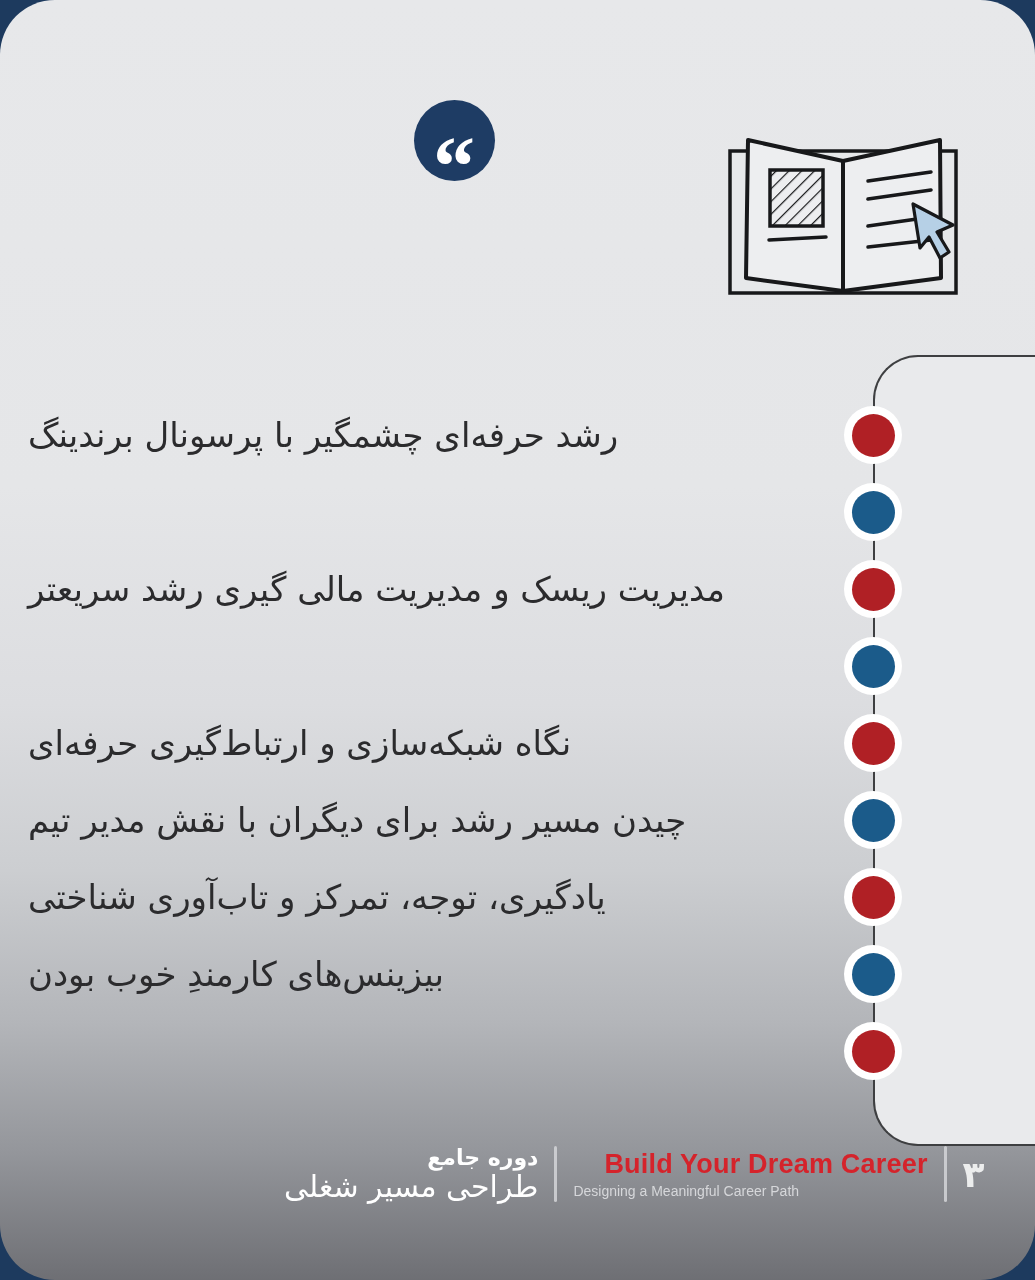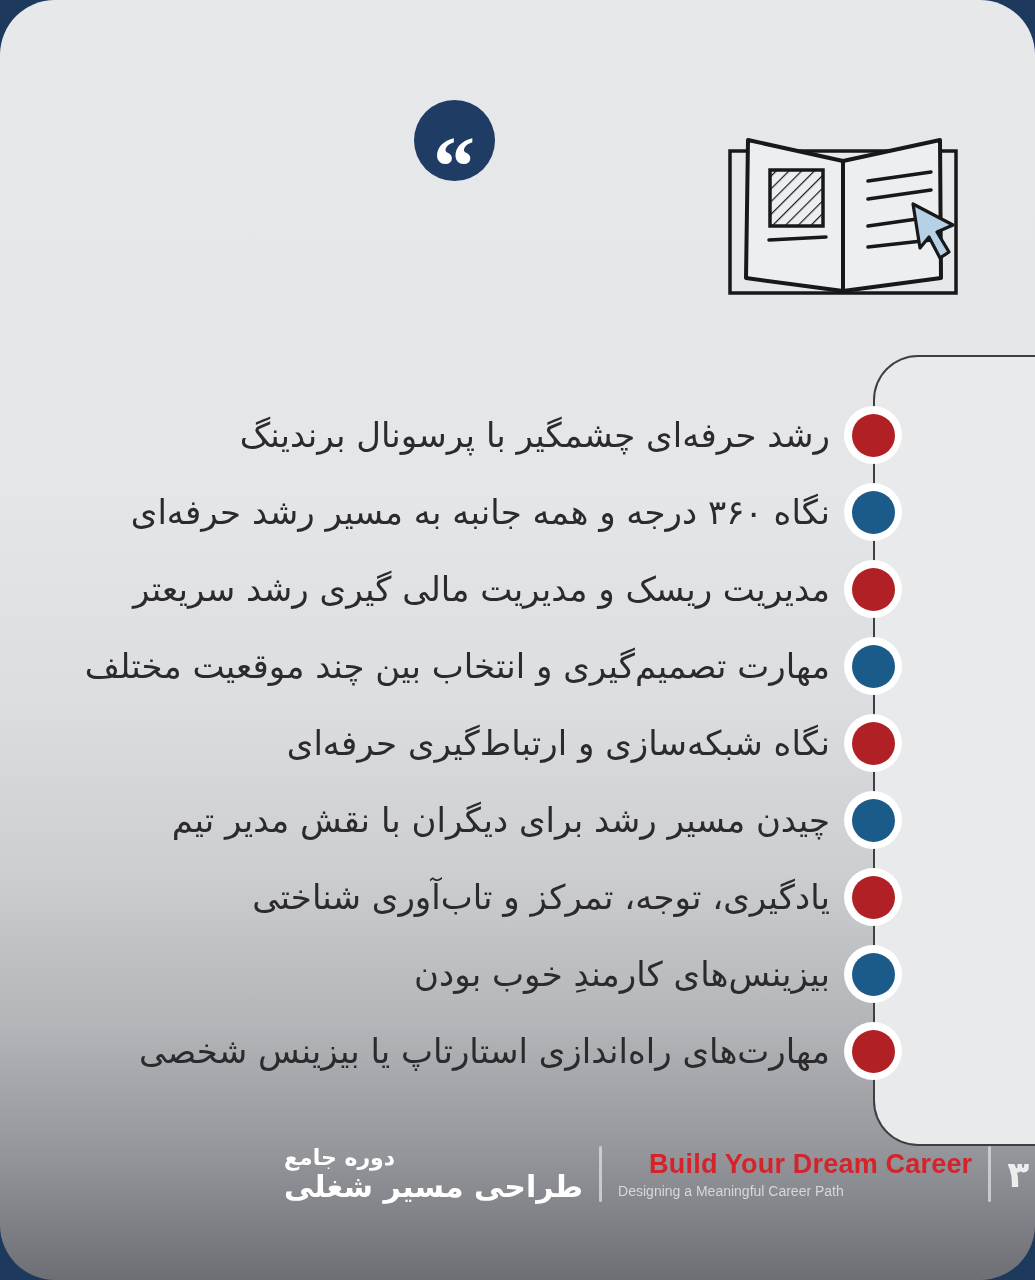--- a/index.html
+++ b/index.html
@@ -37,42 +37,42 @@
   
   .panel{
     position:absolute;left:873px;top:355px;width:210px;height:791px;
     background:#e9eaec;border:2px solid #3e3f41;border-right:none;
     border-radius:45px 0 0 45px;box-sizing:border-box;z-index:1;
   }
 
   
   .session-row{
     position:absolute;left:28px;right:205px;height:58px;
-    display:flex;align-items:center;justify-content:flex-end;z-index:2;
+    display:flex;align-items:center;justify-content:flex-start;z-index:2;
   }
   .session-text{
     font-size:34px;color:#2b2b2d;white-space:nowrap;
     font-family:"DejaVu Sans",sans-serif;
   }
   .bullet{
     position:absolute;left:844px;width:58px;height:58px;border-radius:50%;
     background:#ffffff;display:flex;align-items:center;justify-content:center;z-index:3;
   }
   .bullet-inner{width:43px;height:43px;border-radius:50%;}
   .bullet[data-color="red"]  .bullet-inner{background:#b02025;}
   .bullet[data-color="blue"] .bullet-inner{background:#1b5b8a;}
 
   
   .footer{
     position:absolute;left:284px;top:1132px;height:84px;z-index:2;
     display:flex;align-items:center;gap:16px;
   }
-  .brand-fa{color:#ffffff;text-align:left;line-height:1.05;}
+  .brand-fa{color:#ffffff;text-align:right;line-height:1.05;}
   .brand-fa-1{font-size:22px;font-weight:bold;}
-  .brand-fa-2{font-size:30px;font-weight:bold;margin-top:2px;}
+  .brand-fa-2{font-size:30px;font-weight:normal;margin-top:2px;}
   .vdiv{width:3px;height:56px;background:#d4d5d8;border-radius:2px;opacity:.85;}
   .brand-en{font-family:"Liberation Sans",sans-serif;line-height:1.2;}
   .en-title{font-size:27px;font-weight:bold;color:#d5232b;letter-spacing:.2px;margin-left:31px;}
   .en-sub{font-size:14px;color:#d6d7da;margin-top:2px;}
   .page-num{font-size:36px;color:#eceded;font-weight:bold;}
 </style>
 </head>
 <body>
 
 <div class="poster">
@@ -105,43 +105,34 @@
     <line x1="165" y1="131" x2="228" y2="124" stroke="#17181a" stroke-width="3.5" stroke-linecap="round"></line>
 
     <polygon points="210,88 217,132 226,121 237,142 246,136 234,116 250,109" fill="#b6d0e6" stroke="#17181a" stroke-width="3.2" stroke-linejoin="round"></polygon>
   </svg>
 
   <div class="panel"></div>
 
   <div class="session-row" style="top:406px">
     <span class="session-text" dir="rtl">رشد حرفه‌ای چشمگیر با پرسونال برندینگ</span>
   </div>
-  <div class="session-row" style="top:483px">
-    <span class="session-text" dir="rtl">نگاه ۳۶۰ درجه و همه جانبه به مسیر رشد حرفه‌ای</span>
-  </div>
   <div class="session-row" style="top:560px">
     <span class="session-text" dir="rtl">مدیریت ریسک و مدیریت مالی گیری رشد سریعتر</span>
-  </div>
-  <div class="session-row" style="top:637px">
-    <span class="session-text" dir="rtl">مهارت تصمیم‌گیری و انتخاب بین چند موقعیت مختلف</span>
   </div>
   <div class="session-row" style="top:714px">
     <span class="session-text" dir="rtl">نگاه شبکه‌سازی و ارتباط‌گیری حرفه‌ای</span>
   </div>
   <div class="session-row" style="top:868px">
     <span class="session-text" dir="rtl">یادگیری، توجه، تمرکز و تاب‌آوری شناختی</span>
   </div>
   <div class="session-row" style="top:791px">
     <span class="session-text" dir="rtl">چیدن مسیر رشد برای دیگران با نقش مدیر تیم</span>
   </div>
   <div class="session-row" style="top:945px">
     <span class="session-text" dir="rtl">بیزینس‌های کارمندِ خوب بودن</span>
-  </div>
-  <div class="session-row" style="top:1022px">
-    <span class="session-text" dir="rtl">مهارت‌های راه‌اندازی استارتاپ یا بیزینس شخصی</span>
   </div>
 
   <div class="bullet" style="top:406px" data-color="red">
       <span class="bullet-inner"></span>
     </div>
   <div class="bullet" style="top:483px" data-color="blue">
       <span class="bullet-inner"></span>
     </div>
   <div class="bullet" style="top:560px" data-color="red">
       <span class="bullet-inner"></span>

